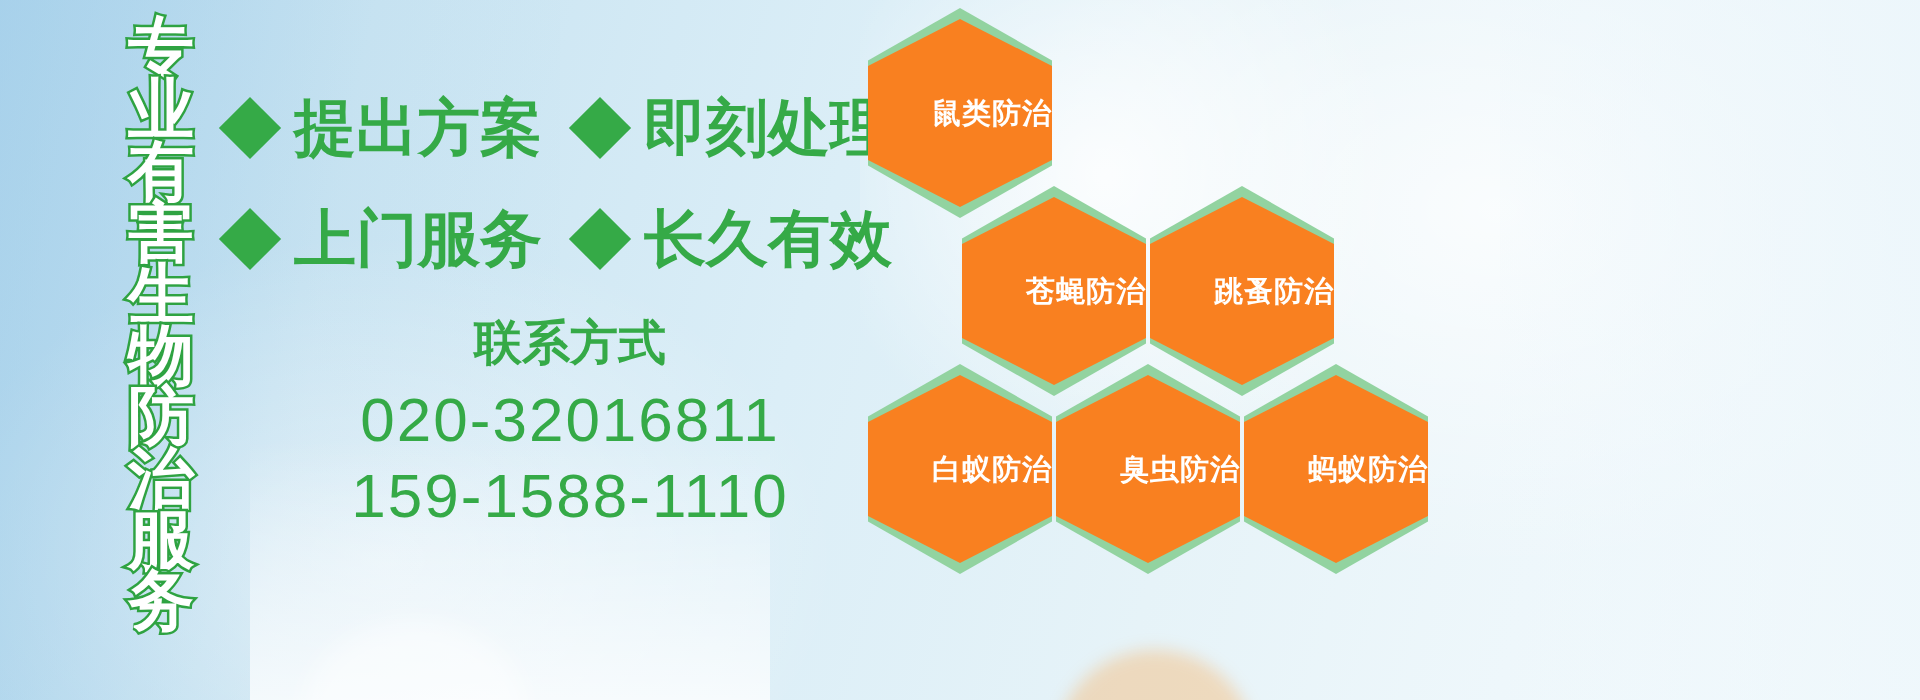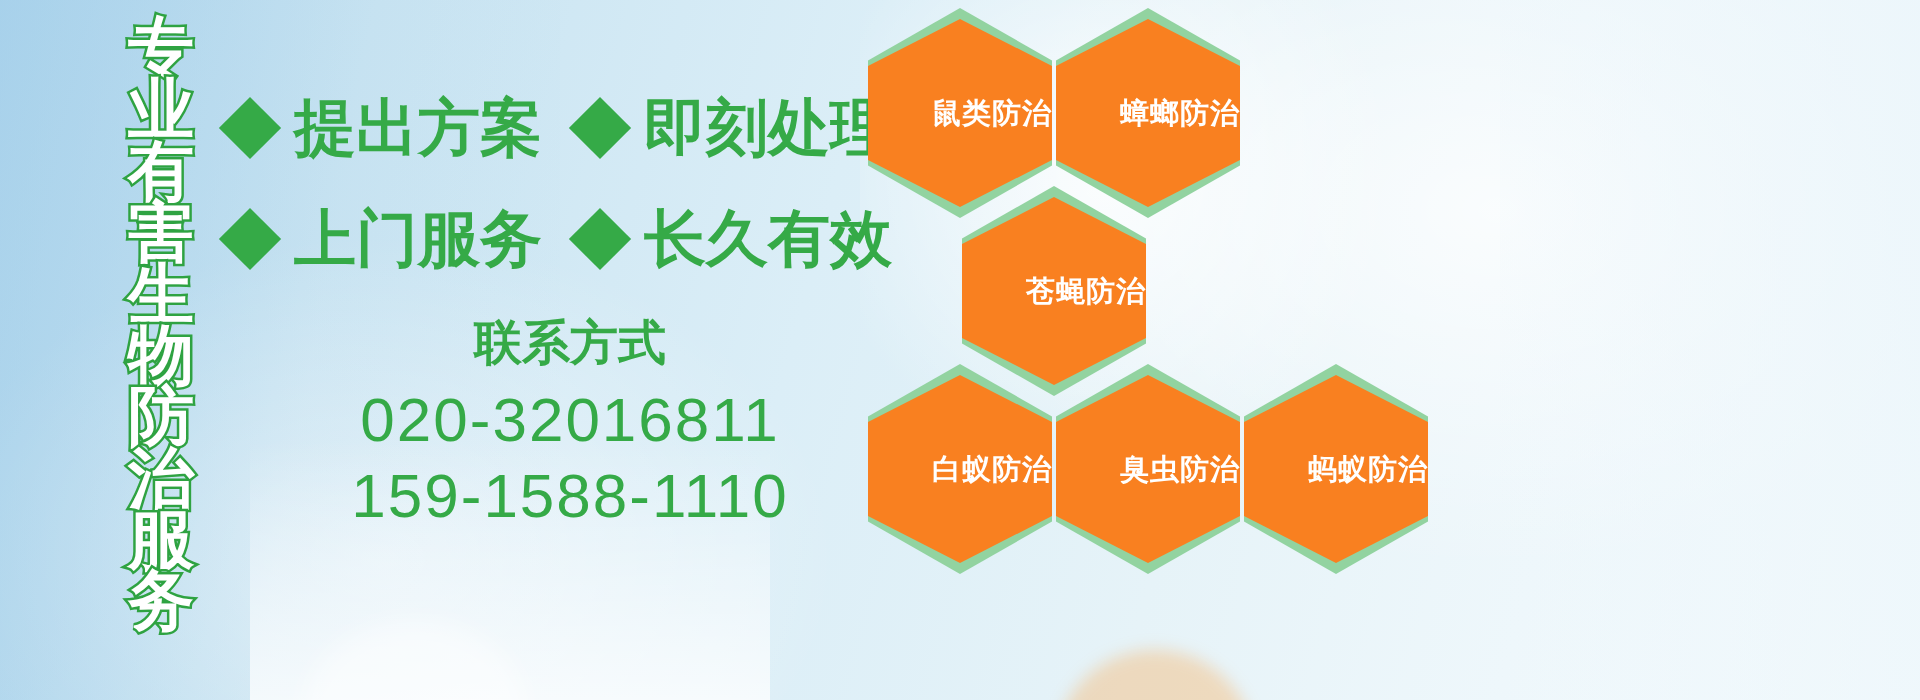--- a/index.html
+++ b/index.html
@@ -129,33 +129,33 @@
   </div>
 
   <div id="honeycomb">
 
     <div class="hex" style="left:8px;top:8px;">
       <div class="hex-inner">
         <span class="hex-label">鼠类防治</span>
       </div>
     </div>
 
-    <div class="hex" style="left:196px;top:8px;">
-      <div class="hex-inner">
-        <span class="hex-label">蟑螂防治</span>
-      </div>
-    </div>
 
 
     <div class="hex" style="left:102px;top:186px;">
       <div class="hex-inner">
         <span class="hex-label">苍蝇防治</span>
       </div>
     </div>
 
+    <div class="hex" style="left:290px;top:186px;">
+      <div class="hex-inner">
+        <span class="hex-label">跳蚤防治</span>
+      </div>
+    </div>
 
     <div class="hex" style="left:8px;top:364px;">
       <div class="hex-inner">
         <span class="hex-label">白蚁防治</span>
       </div>
     </div>
 
     <div class="hex" style="left:196px;top:364px;">
       <div class="hex-inner">
         <span class="hex-label">臭虫防治</span>

